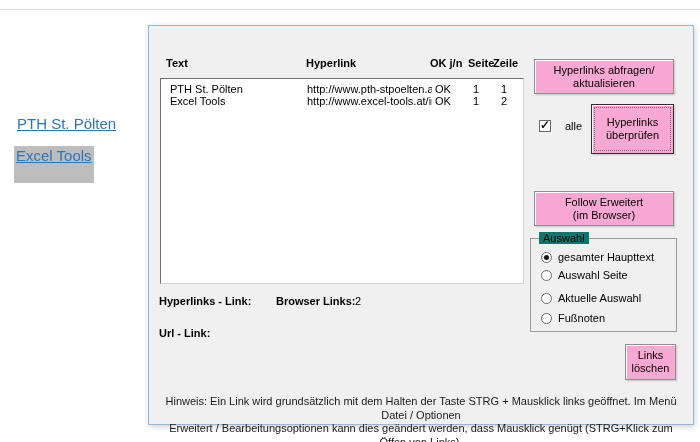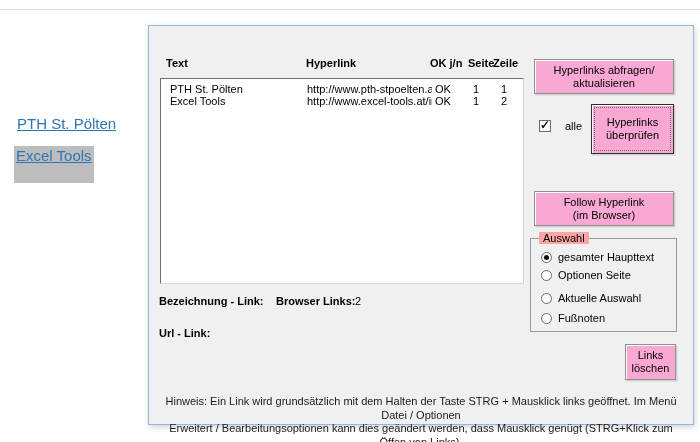--- a/index.html
+++ b/index.html
@@ -61,21 +61,21 @@
 
   
   .chk-wrap { position:absolute; left:390px; top:94px; display:flex; align-items:center; cursor:pointer; }
   .chk-box { width:12px; height:12px; background:#fff; border:1px solid #6a6a6a; position:relative; }
   .chk-glyph { position:absolute; left:0px; top:-3px; font-size:12px; font-weight:bold; color:#111; }
   .chk-label { margin-left:14px; font-size:11px; }
 
   
   .groupbox { position:absolute; left:381px; top:212px; width:147px; height:94px;
               border:1px solid #9b9b9b; }
-  .group-legend { position:absolute; left:8px; top:-7px; background:#fca5a5; padding:0 4px; font-size:11px; }
+  .group-legend { position:absolute; left:8px; top:-7px; background:#0f766e; padding:0 4px; font-size:11px; }
   .radio-opt { position:absolute; left:10px; display:flex; align-items:flex-end; cursor:pointer; }
   .radio-opt.o0 { top:12px; } .radio-opt.o1 { top:30px; }
   .radio-opt.o2 { top:53px; } .radio-opt.o3 { top:73px; }
   .radio-circ { width:11px; height:11px; border-radius:50%; background:#fff; border:1px solid #6a6a6a;
                 display:flex; align-items:center; justify-content:center; }
   .radio-dot { width:5px; height:5px; border-radius:50%; background:#111; }
   .radio-label { margin-left:6px; font-size:11px; }
 
   
   .info-lbl { position:absolute; font-weight:bold; font-size:11px; }
@@ -132,46 +132,46 @@
       <span class="chk-box">
         <span class="chk-glyph">✓</span>
       </span>
       <span class="chk-label">alle</span>
     </div>
 
     <div class="btn btn-check">Hyperlinks
 überprüfen</div>
 
 
-    <div class="btn btn-follow">Follow Hyperlink
+    <div class="btn btn-follow">Follow Erweitert
 (im Browser)</div>
 
     <div class="groupbox">
       <span class="group-legend">Auswahl</span>
       <div class="radio-opt o0">
         <span class="radio-circ">
             <span class="radio-dot"></span>
           </span>
         <span class="radio-label">gesamter Haupttext</span>
       </div>
       <div class="radio-opt o1">
         <span class="radio-circ"></span>
-        <span class="radio-label">Optionen Seite</span>
+        <span class="radio-label">Auswahl Seite</span>
       </div>
       <div class="radio-opt o2">
         <span class="radio-circ"></span>
         <span class="radio-label">Aktuelle Auswahl</span>
       </div>
       <div class="radio-opt o3">
         <span class="radio-circ"></span>
         <span class="radio-label">Fußnoten</span>
       </div>
     </div>
 
-    <span class="info-lbl lbl-bez">Bezeichnung - Link:</span>
+    <span class="info-lbl lbl-bez">Hyperlinks - Link:</span>
     <span class="info-lbl lbl-anz">Browser Links:</span>
     <span class="val-anz">2</span>
     <span class="info-lbl lbl-url">Url - Link:</span>
 
     <div class="btn btn-delete">Links
 löschen</div>
 
     <div class="hint">
       <div>Hinweis: Ein Link wird grundsätzlich mit dem Halten der Taste STRG + Mausklick links geöffnet. Im Menü Datei / Optionen</div>
       <div>Erweitert / Bearbeitungsoptionen kann dies geändert werden, dass Mausklick genügt (STRG+Klick zum Öffen von Links).</div>

